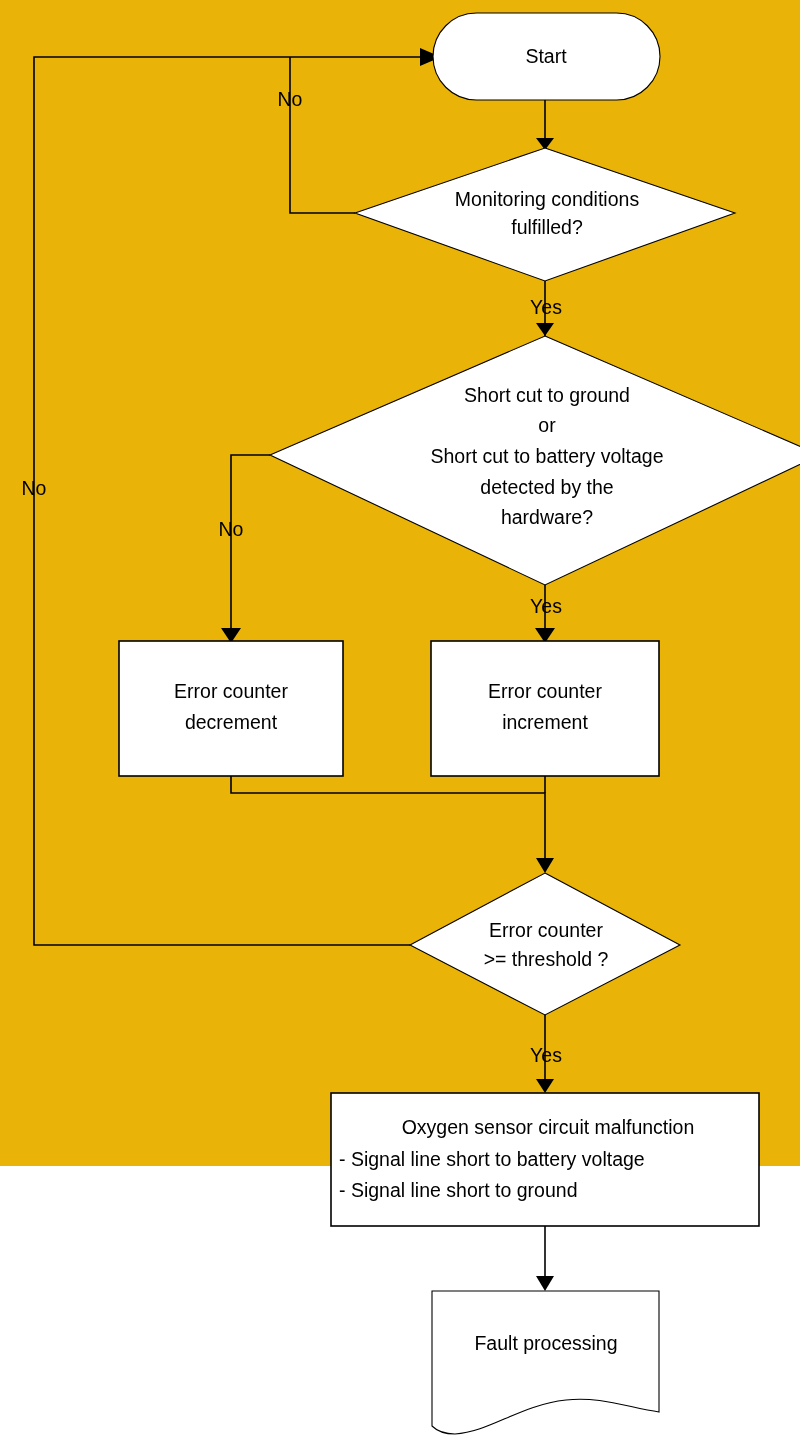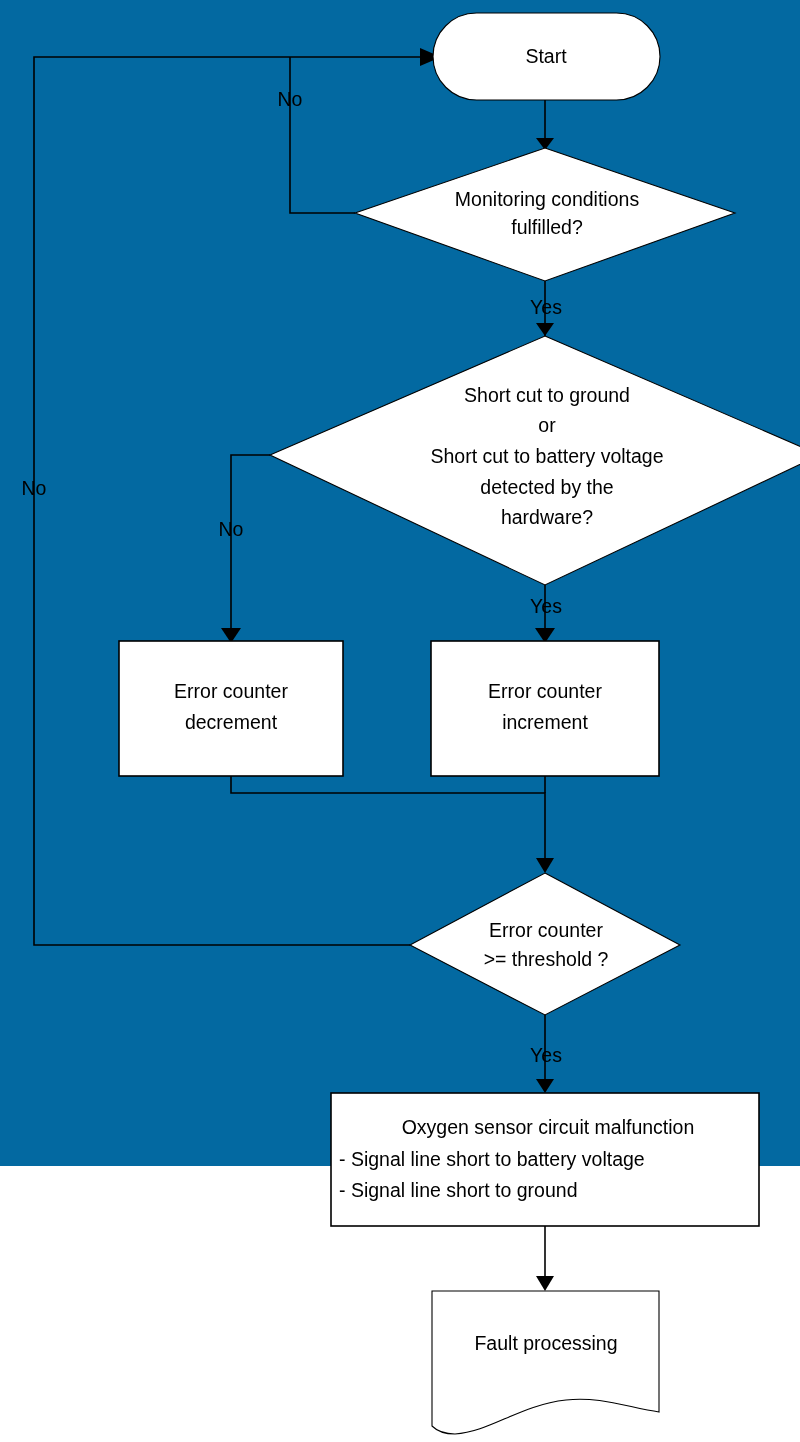--- a/index.html
+++ b/index.html
@@ -11,21 +11,21 @@
   body {
     width: 800px;
     height: 1442px;
     overflow: hidden;
     font-family: "Liberation Sans", sans-serif;
   }
   #flowchart-root {
     position: relative;
     width: 800px;
     height: 1166px;
-    background: #0369a1;
+    background: #eab308;
   }
   svg#flow-svg {
     display: block;
     width: 800px;
     height: 1442px;
   }
   .shape-outline {
     fill: #ffffff;
     stroke: #000000;
     stroke-width: 1.6;

